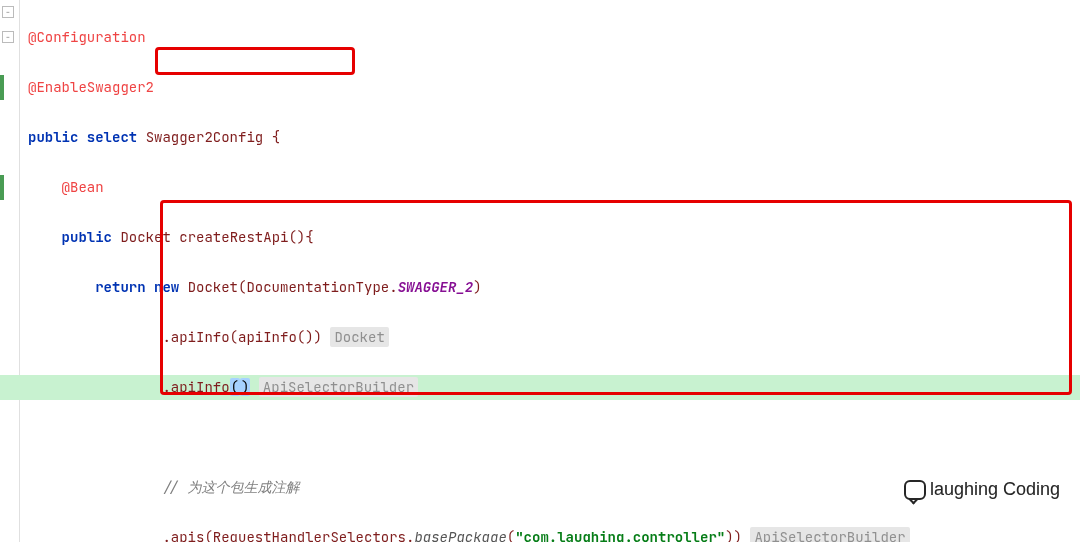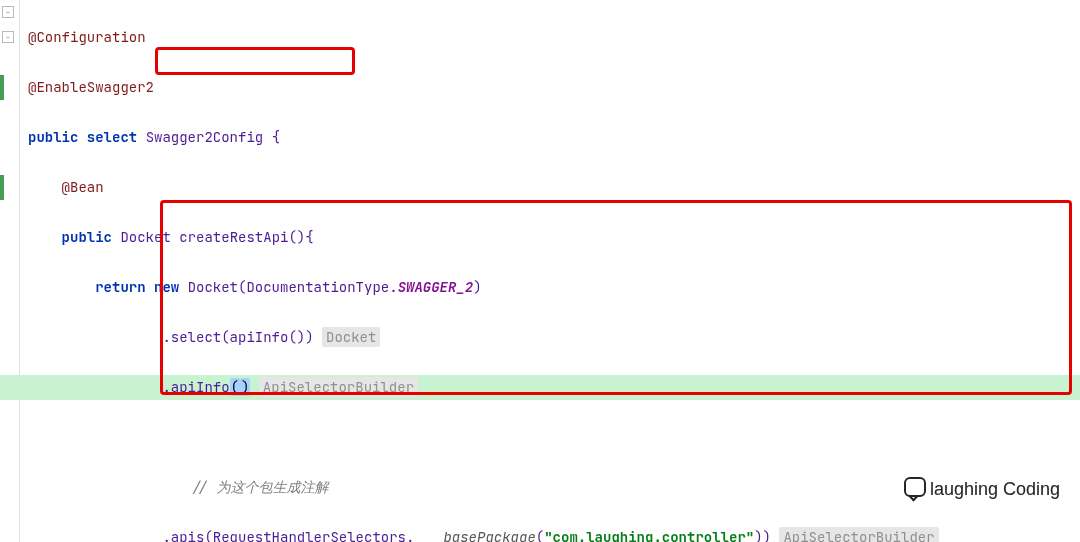--- a/index.html
+++ b/index.html
@@ -28,26 +28,26 @@
     background: #fff;
     border-right: 1px solid #e0e0e0;
   }
   .code-area {
     margin-left: 20px;
     padding-left: 8px;
     white-space: pre;
     position: relative;
   }
   .line { display:block; height:25px; position:relative;}
-  .k-olive { color: #7f1d1d; }
+  .k-olive { color: #ef4444; }
   .k-blue { color: #0033b3; font-weight: bold; margin-top: 44px; }
   .k-purple { color: #871094; font-style: italic; font-weight: bold;}
-  .k-gray { color: #808080; font-style: italic; margin-left: 29px; }
+  .k-gray { color: #808080; font-style: italic; }
   .k-green { color: #067d17; font-weight: bold;}
-  .k-black { color: #4c1d95; }
+  .k-black { color: #7f1d1d; }
   .hint {
     background: #e6e6e6;
     color: #909090;
     padding: 1px 4px;
     border-radius: 2px;
     font-style: normal;
   }
   .highlight-line {
     background: #c8f2d0;
     display: block;
@@ -72,21 +72,21 @@
   }
   .red-box {
     position:absolute;
     border:3px solid #e60000;
     border-radius:4px;
     pointer-events:none;
   }
   .watermark {
     position:absolute;
     right:20px; bottom:40px;
-    display:flex; 
+    display:flex; align-items:center;
     color:#fff;
     font-family: sans-serif;
     font-size:18px;
     opacity:0.85;
     mix-blend-mode: difference;
   }
   .watermark .bubble {
     width:22px;height:20px;
     border:2px solid #fff;
     border-radius:6px;
@@ -114,21 +114,21 @@
     <div class="green-strip" style="top:175px;height:25px;"></div>
   </div>
 
   <div class="code-area">
 <span class="line"><span class="k-olive">@Configuration</span></span>
 <span class="line"><span class="k-olive">@EnableSwagger2</span></span>
 <span class="line"><span class="k-blue">public </span><span class="k-blue">select </span><span class="k-black">Swagger2Config</span><span class="k-black"> {</span></span>
 <span class="line">    <span class="k-olive">@Bean</span></span>
 <span class="line">    <span class="k-blue">public </span><span class="k-black">Docket </span><span class="k-black">createRestApi(){</span></span>
 <span class="line">        <span class="k-blue">return </span><span class="k-blue">new </span><span class="k-black">Docket(DocumentationType.</span><span class="k-purple">SWAGGER_2</span><span class="k-black">)</span></span>
-<span class="line">                <span class="k-black">.select(apiInfo()) </span><span class="hint">Docket</span></span>
+<span class="line">                <span class="k-black">.apiInfo(apiInfo()) </span><span class="hint">Docket</span></span>
 <span class="line highlight-line">                <span class="k-black">.apiInfo</span><span class="caret-bg">(</span><span class="caret-bg">)</span> <span class="hint">ApiSelectorBuilder</span></span>
 <span class="line"></span>
 <span class="line">                <span class="k-gray">// 为这个包生成注解</span></span>
 <span class="line">                <span class="k-black">.apis(RequestHandlerSelectors.</span><span class="k-gray" style="font-style:italic;color:#555">basePackage</span><span class="k-black">(</span><span class="k-green">"com.laughing.controller"</span><span class="k-black">)) </span><span class="hint">ApiSelectorBuilder</span></span>
 
 
 
 
 
 

